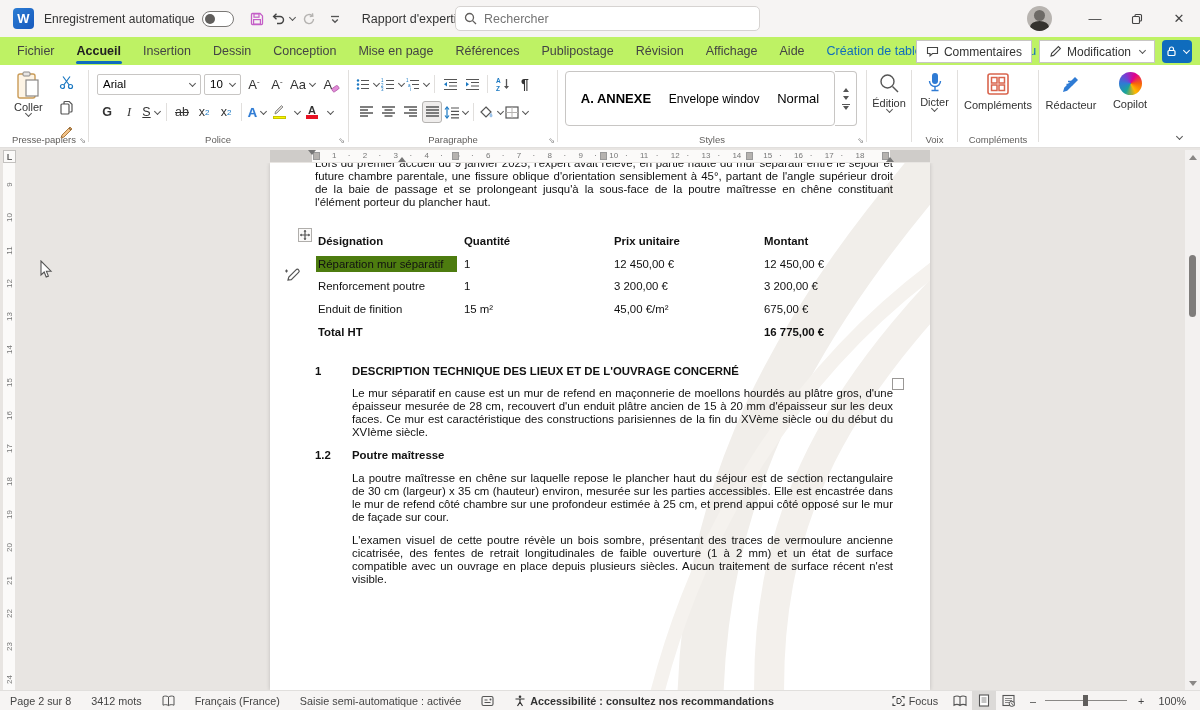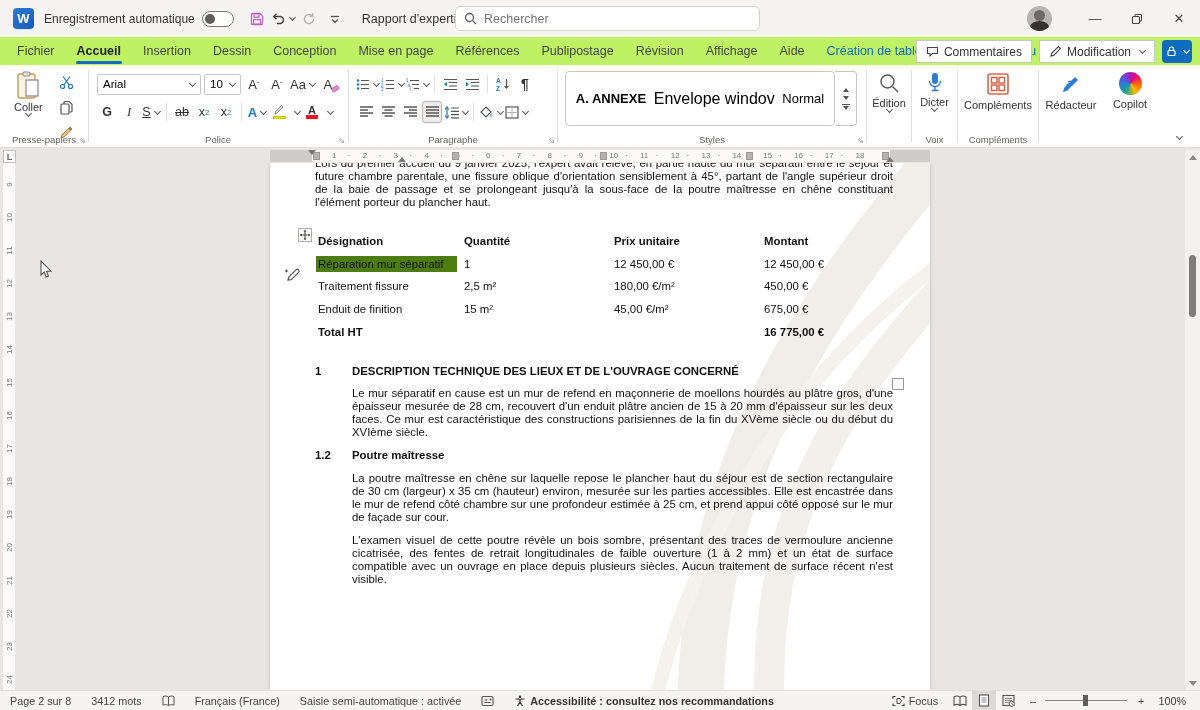--- a/index.html
+++ b/index.html
@@ -421,21 +421,21 @@
           </span>
       </div>
       <span class="rgroup-label">Paragraphe</span>
       <span class="launcher">⇘</span>
     </div>
     <div class="vsep" style="left:557px;"></div>
 
     <div class="rgroup" style="left:558px; width:308px;">
       <div style="position:absolute; left:7px; top:6px; width:270px; height:55px; border:1px solid #c8c6c4; border-radius:4px; display:flex; align-items:center; justify-content:space-around; padding:0 6px;">
         <span style="font-size:13px; font-weight:bold;">A. ANNEXE</span>
-        <span style="font-size:16px;">Envelope windov</span>
+        <span style="font-size:12px;">Envelope windov</span>
         <span style="font-size:13px;">Normal</span>
       </div>
       <div style="position:absolute; left:277px; top:6px; width:22px; height:55px; border:1px solid #c8c6c4; border-left:none; border-radius:0 4px 4px 0; display:flex; flex-direction:column; align-items:center; justify-content:center; gap:4px;">
         <span style="width:0;height:0;border-left:3.5px solid transparent;border-right:3.5px solid transparent;border-bottom:4px solid #555;"></span>
         <span style="width:0;height:0;border-left:3.5px solid transparent;border-right:3.5px solid transparent;border-top:4px solid #555;"></span>
         <span style="width:8px; border-top:1.3px solid #555; padding-top:1px;">
             <span style="display:block;width:0;height:0;border-left:3.5px solid transparent;border-right:3.5px solid transparent;border-top:4px solid #555;margin:0 auto;"></span>
           </span>
       </div>
       <span class="rgroup-label">Styles</span>
@@ -616,24 +616,24 @@
             <td><b>Prix unitaire</b></td>
             <td><b>Montant</b></td>
           </tr>
           <tr>
             <td><span class="hl">Réparation mur séparatif</span></td>
             <td>1</td>
             <td>12 450,00 €</td>
             <td>12 450,00 €</td>
           </tr>
           <tr>
-            <td>Traitement fissure</td>
-            <td>2,5 m²</td>
-            <td>180,00 €/m²</td>
-            <td>450,00 €</td>
+            <td>Renforcement poutre</td>
+            <td>1</td>
+            <td>3 200,00 €</td>
+            <td>3 200,00 €</td>
           </tr>
           <tr>
             <td>Enduit de finition</td>
             <td>15 m²</td>
             <td>45,00 €/m²</td>
             <td>675,00 €</td>
           </tr>
           <tr>
             <td><b>Total HT</b></td>
                 <td></td>

